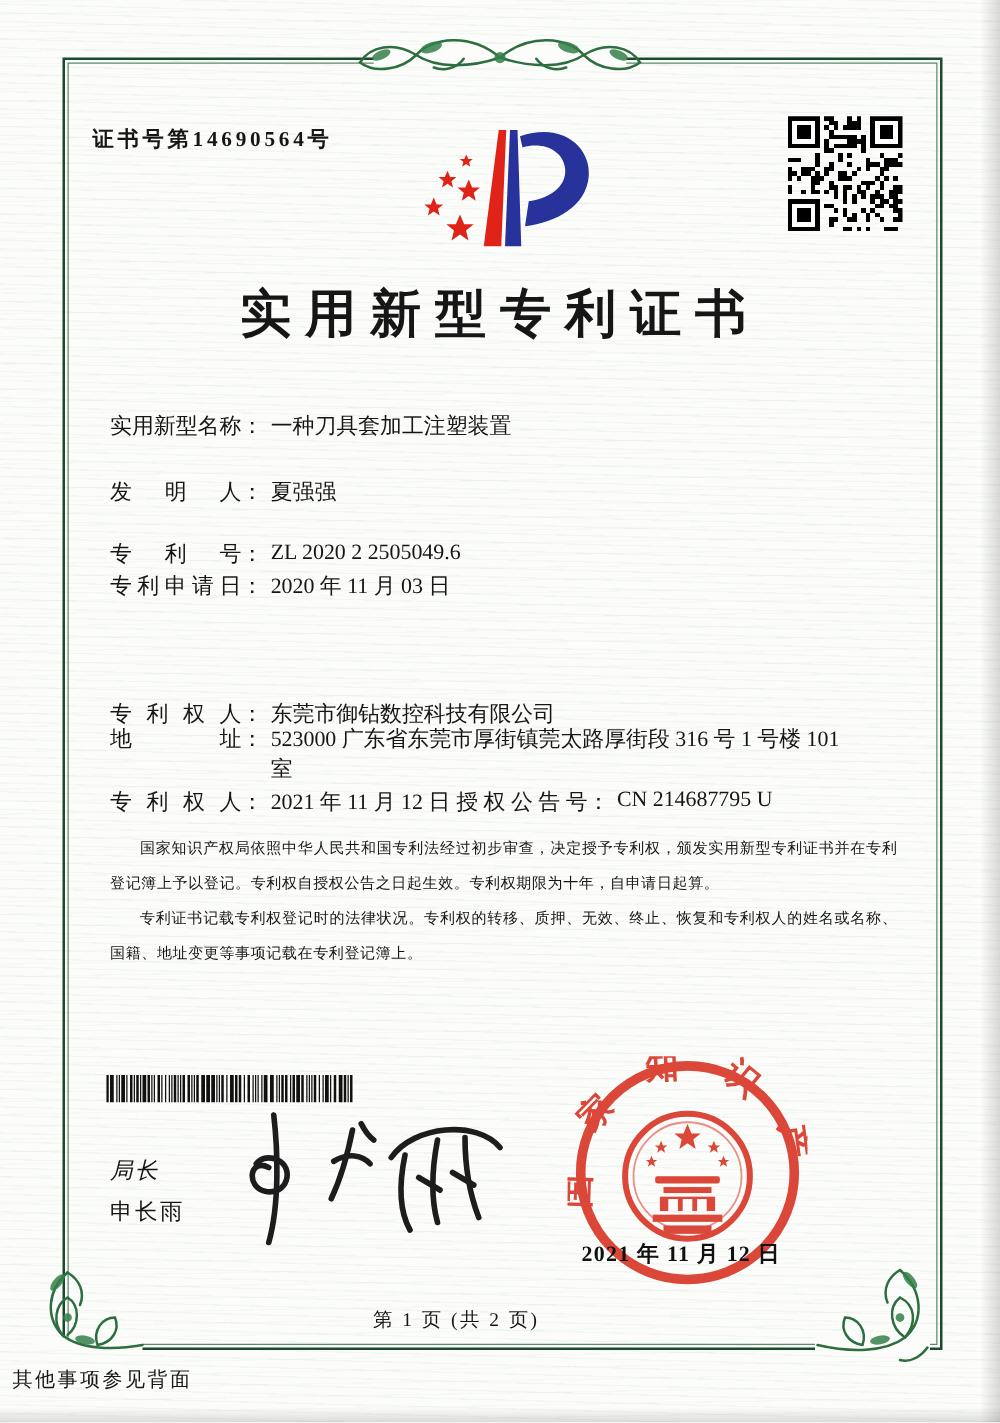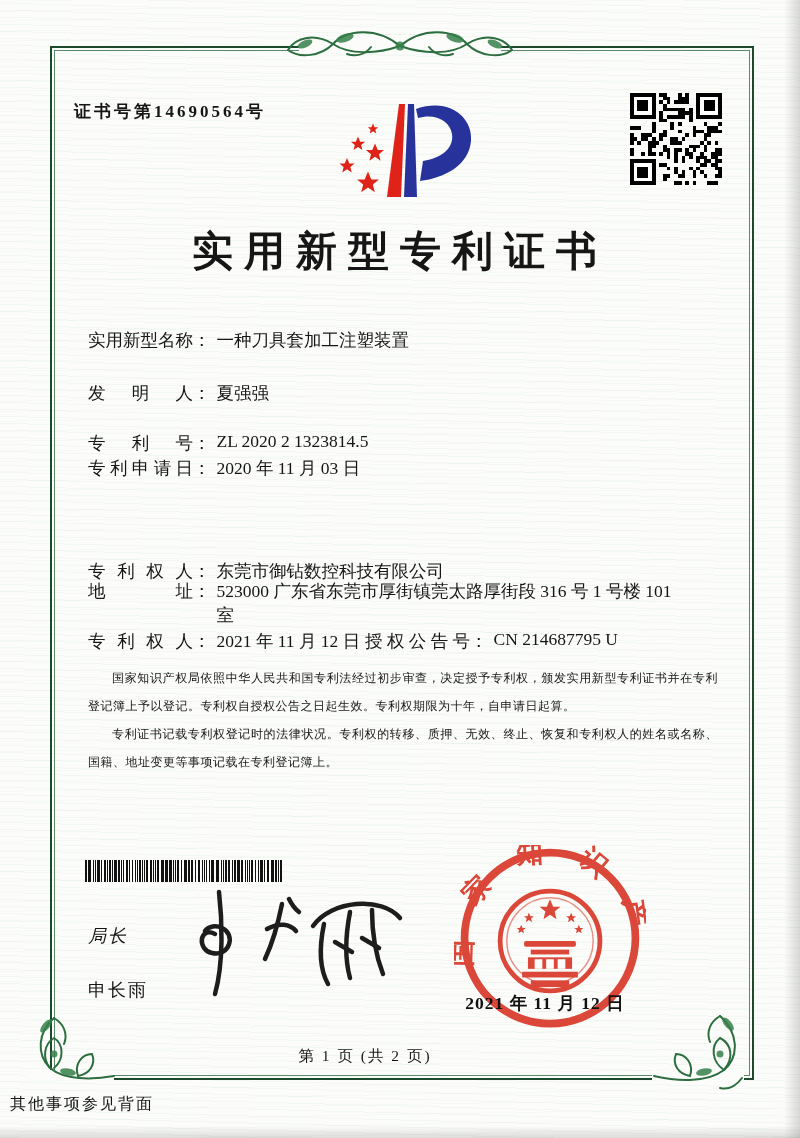--- a/index.html
+++ b/index.html
@@ -45,21 +45,21 @@
   .f-colon{vertical-align:top;}
   .f-value{margin-left:6px;vertical-align:top;display:inline-block;max-width:470px;}
   .grant-right{position:absolute;left:277px;top:0;white-space:nowrap;}
 
   .paras{left:88px;top:664px;width:630px;font-size:12px;line-height:28px;
     letter-spacing:0.5px;text-align:justify;}
   .paras p{margin:0;text-indent:2em;}
 
   .barcode{left:85px;top:860px;width:200px;height:22px;}
   .signer-title{left:88px;top:924px;font-size:18px;letter-spacing:2px;font-style:italic;}
-  .signer-name{left:88px;top:978px;font-size:18px;letter-spacing:2px;}
+  .signer-name{left:88px;top:957px;font-size:18px;letter-spacing:2px;}
   .signature{left:185px;top:882px;width:225px;height:118px;}
 
   .seal{left:454px;top:845px;width:192px;height:192px;opacity:0.93;}
   .seal-date{left:455px;top:991px;width:180px;text-align:center;
     font-size:17.5px;font-weight:bold;letter-spacing:1px;color:#111;}
 
   .page-info{left:50px;top:1046px;width:700px;text-align:center;font-size:15.5px;
     transform:translateX(-35px);letter-spacing:2px;}
   .back-note{left:50px;top:1094px;width:700px;text-align:left;font-size:16px;
     transform:translateX(-40px);letter-spacing:2px;}
@@ -332,21 +332,21 @@
 
   <div class="abs title">实用新型专利证书</div>
 
   <div class="abs row" style="top:328px">
     <span class="f-label">实用新型名称</span><span class="f-colon">：</span><span class="f-value">一种刀具套加工注塑装置</span>
   </div>
   <div class="abs row" style="top:381px">
     <span class="f-label">发明人</span><span class="f-colon">：</span><span class="f-value">夏强强</span>
   </div>
   <div class="abs row" style="top:431px">
-    <span class="f-label">专利号</span><span class="f-colon">：</span><span class="f-value">ZL 2020 2 1323814.5</span>
+    <span class="f-label">专利号</span><span class="f-colon">：</span><span class="f-value">ZL 2020 2 2505049.6</span>
   </div>
   <div class="abs row" style="top:456px">
     <span class="f-label">专利申请日</span><span class="f-colon">：</span><span class="f-value">2020 年 11 月 03 日</span>
   </div>
   <div class="abs row" style="top:559px">
     <span class="f-label">专利权人</span><span class="f-colon">：</span><span class="f-value">东莞市御钻数控科技有限公司</span>
   </div>
   <div class="abs row" style="top:579px">
     <span class="f-label">地址</span><span class="f-colon">：</span><span class="f-value"><span>523000 广东省东莞市厚街镇莞太路厚街段 316 号 1 号楼 101</span><br><span>室</span></span>
   </div>

